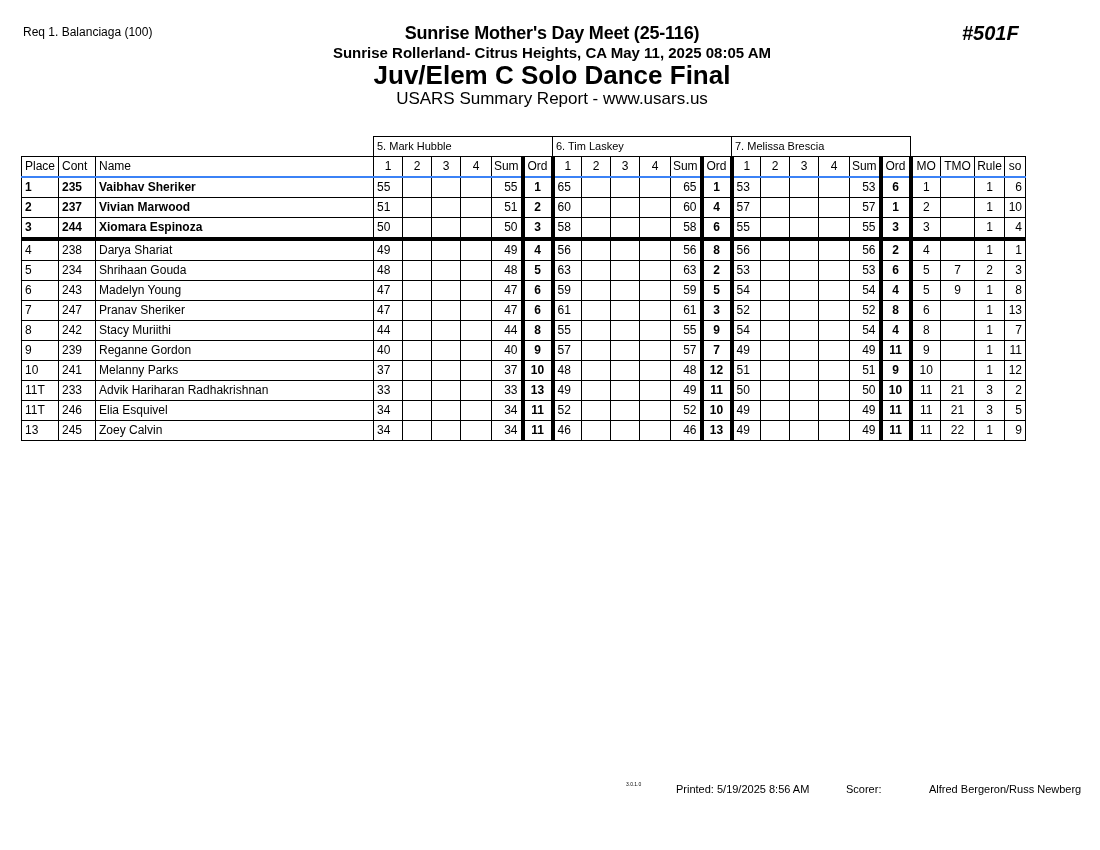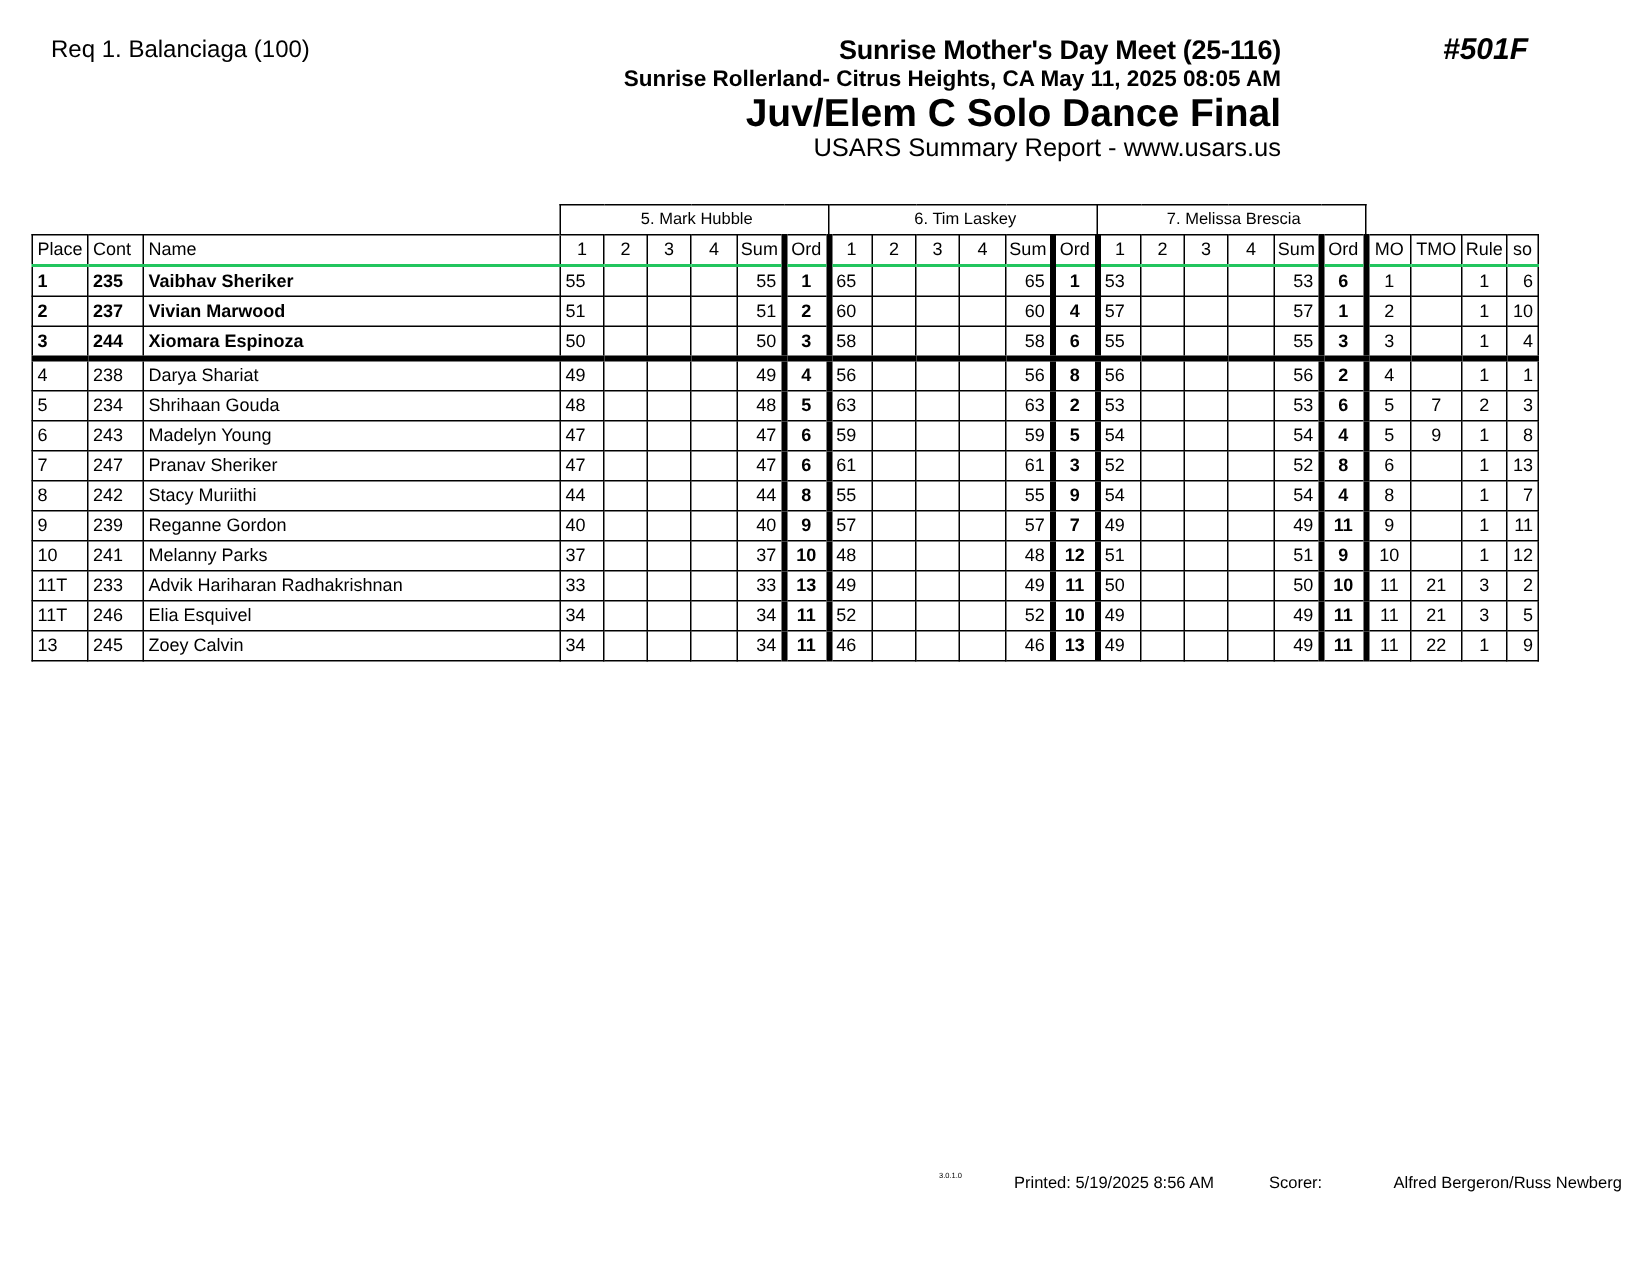--- a/index.html
+++ b/index.html
@@ -1,41 +1,41 @@
 <!DOCTYPE html>
 <html><head>
   <meta charset="utf-8">
   <style>
     html, body { margin: 0; padding: 0; background: #ffffff; }
     body {
       width: 1100px; height: 850px; position: relative; overflow: hidden;
       font-family: "Liberation Sans", sans-serif; color: #000;
     }
-    .req { position: absolute; left: 34px; top: 25px; font-size: 16px; }
+    .req { position: absolute; left: 23px; top: 25px; font-size: 12px; }
     .event-id { position: absolute; left: 962px; top: 22px; font-size: 20px; font-weight: bold; font-style: italic; }
-    .header { position: absolute; left: 250px; width: 604px; top: 22px; text-align: right; }
+    .header { position: absolute; left: 250px; width: 604px; top: 22px; text-align: center; }
     .header .meet { font-size: 18px; font-weight: bold; line-height: 22px; letter-spacing: -0.2px; }
     .header .loc { font-size: 15px; line-height: 18px; font-weight: bold; }
     .header .evt { font-size: 26px; font-weight: bold; line-height: 26px; }
     .header .rpt { font-size: 17px; line-height: 22px; }
 
     table.res {
       position: absolute; left: 21px; top: 136px;
       border-collapse: collapse; table-layout: fixed;
       font-size: 12px;
     }
     table.res td {
       border: 1px solid #000; padding: 0 0 0 3px; height: 19px;
       line-height: 19px; white-space: nowrap; overflow: hidden;
     }
-    table.res tr.judge-row td { height: 18px; font-size: 11px; text-align: center; }
+    table.res tr.judge-row td { height: 18px; font-size: 11px; }
     table.res tr.judge-row td.blank { border: none; }
     table.res tr.judge-row td.jname { border-bottom: none; }
     table.res tr.colhead td { height: 18px; font-size: 12px; }
-    table.res tr.colhead td { border-bottom: 2px solid #22c55e; margin-left: 32px; }
+    table.res tr.colhead td { border-bottom: 2px solid #3b82f6; margin-left: 32px; }
     .c { text-align: center; padding: 0 !important; }
     .r { text-align: right; padding: 0 3px 0 0 !important; }
     .b { font-weight: bold; }
     .thickL { border-left: 4px solid #000 !important; }
     tr.top td { font-weight: bold; }
     tr.top td.nb { font-weight: normal; }
     tr.divider td { border-bottom: 4px solid #000; }
 
     .footer { position: absolute; top: 783px; font-size: 11px; padding-left: 28px; }
     .ver { position: absolute; left: 626px; top: 781px; font-size: 5px; }

